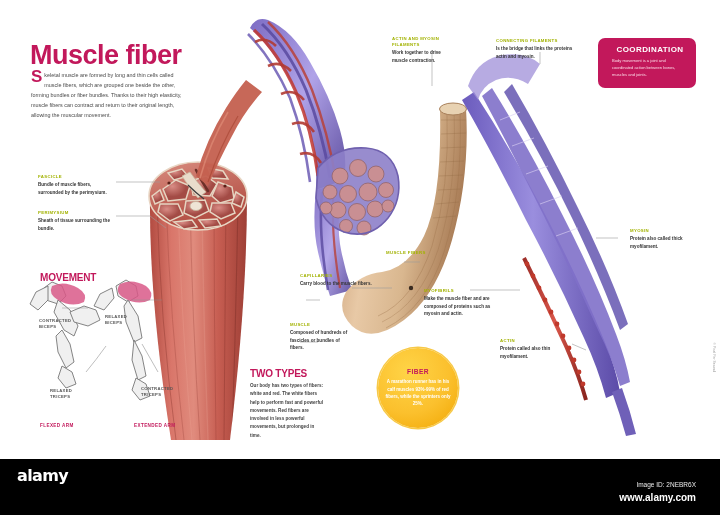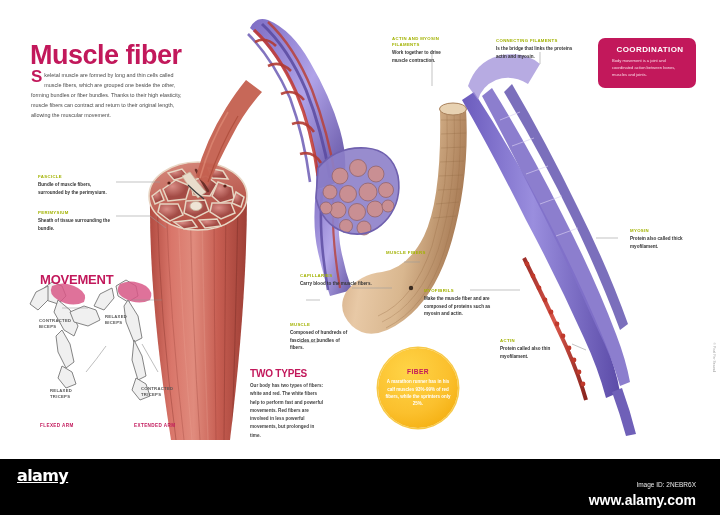--- a/index.html
+++ b/index.html
@@ -48,29 +48,29 @@
   .sect .hd{font-size:10px;font-weight:bold;color:#c2185b;letter-spacing:-.2px;}
   .sect .bd{font-size:4.6px;line-height:1.8;color:#444;font-weight:bold;
             margin-top:3px;}
   .sect.big .hd{font-size:15px;}
 
   
   .armlbl{font-size:4.2px;font-weight:bold;color:#555;letter-spacing:.3px;
           line-height:1.5;text-transform:uppercase;}
   .armcap{font-size:4.6px;font-weight:bold;color:#c2185b;letter-spacing:.4px;
           text-transform:uppercase;}
-  .movehd{font-size:13px;font-weight:bold;color:#c2185b;letter-spacing:-.2px;}
+  .movehd{font-size:10px;font-weight:bold;color:#c2185b;letter-spacing:-.2px;}
 
   
   .bar{position:absolute;left:0;width:720px;background:#000;}
   .alamy{position:absolute;left:17px;top:466px;color:#fff;font-size:16px;
-         font-weight:bold;letter-spacing:-.6px;font-family:"DejaVu Sans",sans-serif;text-decoration:underline;}
+         font-weight:bold;letter-spacing:-.6px;font-family:"DejaVu Sans",sans-serif;}
   .ftxt{position:absolute;right:24px;color:#e8e8e8;text-align:right;}
   .fid{font-size:6.5px;top:481px;}
-  .furl{font-size:14px;font-weight:bold;top:492px;color:#fff;}
+  .furl{font-size:10px;font-weight:bold;top:492px;color:#fff;}
 
   
   .credit{position:absolute;right:4px;top:372px;font-size:3.4px;color:#9b9b9b;
           transform:rotate(90deg);transform-origin:right top;white-space:nowrap;}
   svg{display:block;overflow:visible;}
 </style>
 </head>
 <body>
 
 <div id="stage">

